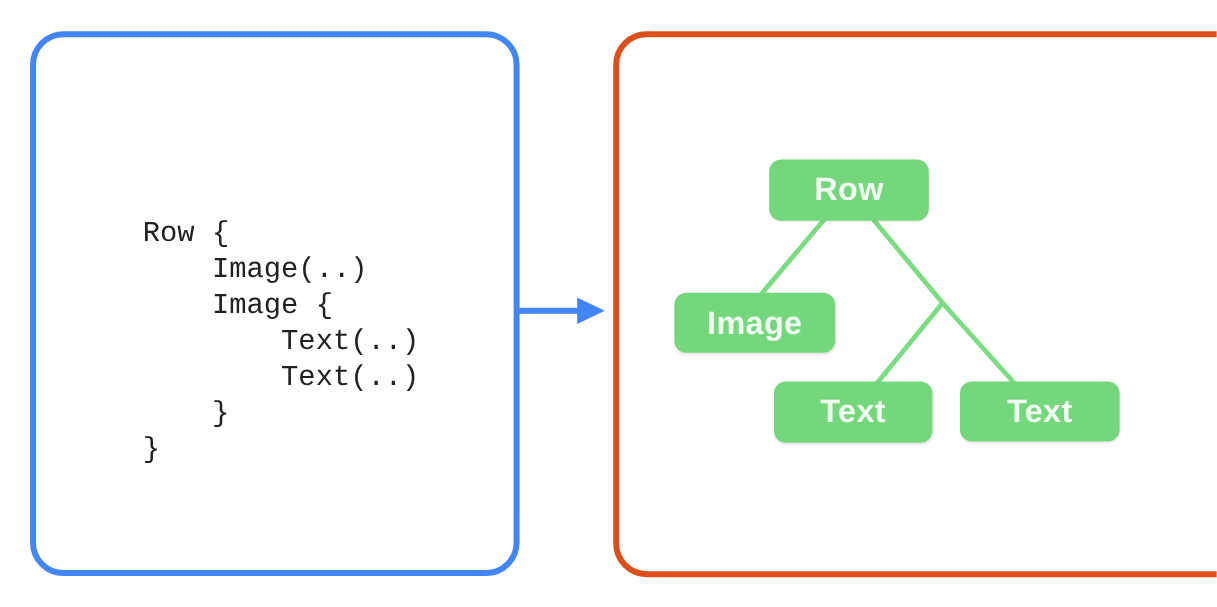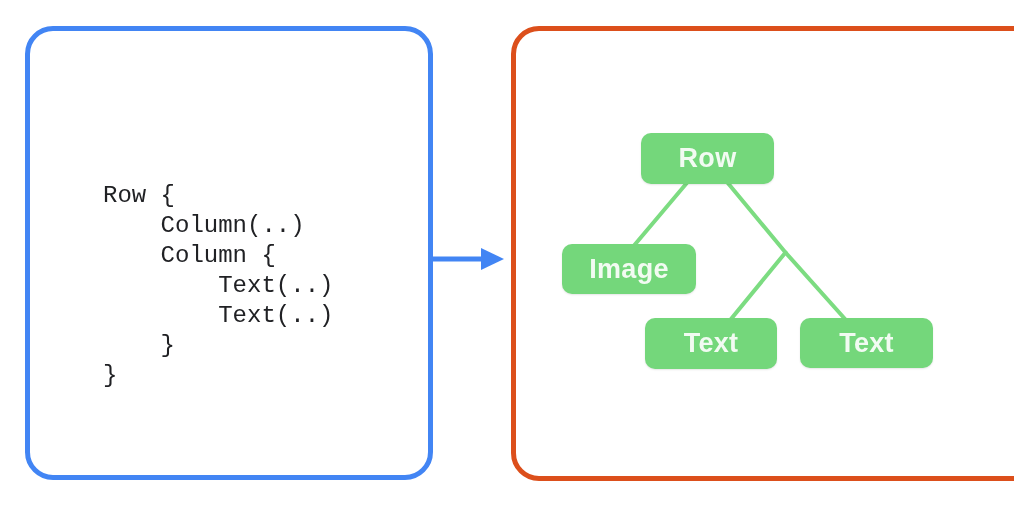--- a/index.html
+++ b/index.html
@@ -34,20 +34,21 @@
     top: 150px;
     font-family: "Liberation Mono", "DejaVu Sans Mono", monospace;
     font-size: 24px;
     line-height: 30px;
     font-weight: 500;
     color: var(--code-text, #202124);
   }
   .code-line {
     white-space: pre;
     height: 30px;
+    margin-left: 16px;
   }
 
   
   .arrow-svg {
     position: absolute;
     left: 430px;
     top: 245px;
     width: 76px;
     height: 28px;
   }
@@ -92,22 +93,22 @@
   .node-text-right { left: 284px; top: 287px; width: 133px; height: 50px; }
 </style>
 </head>
 <body>
 
 <div id="canvas">
 
   <div class="code-panel">
     <div class="code-block">
       <div class="code-line">Row {</div>
-      <div class="code-line">    Column(..)</div>
-      <div class="code-line">    Column {</div>
+      <div class="code-line">    Image(..)</div>
+      <div class="code-line">    Image {</div>
       <div class="code-line">        Text(..)</div>
       <div class="code-line">        Text(..)</div>
       <div class="code-line">    }</div>
       <div class="code-line">}</div>
     </div>
   </div>
 
   <svg class="arrow-svg" viewBox="0 0 76 28" aria-hidden="true">
     <rect x="2" y="11.5" width="52" height="5" fill="var(--arrow-blue, #4285F4)"></rect>
     <polygon points="51,3 51,25 74,14" fill="var(--arrow-blue, #4285F4)"></polygon>

